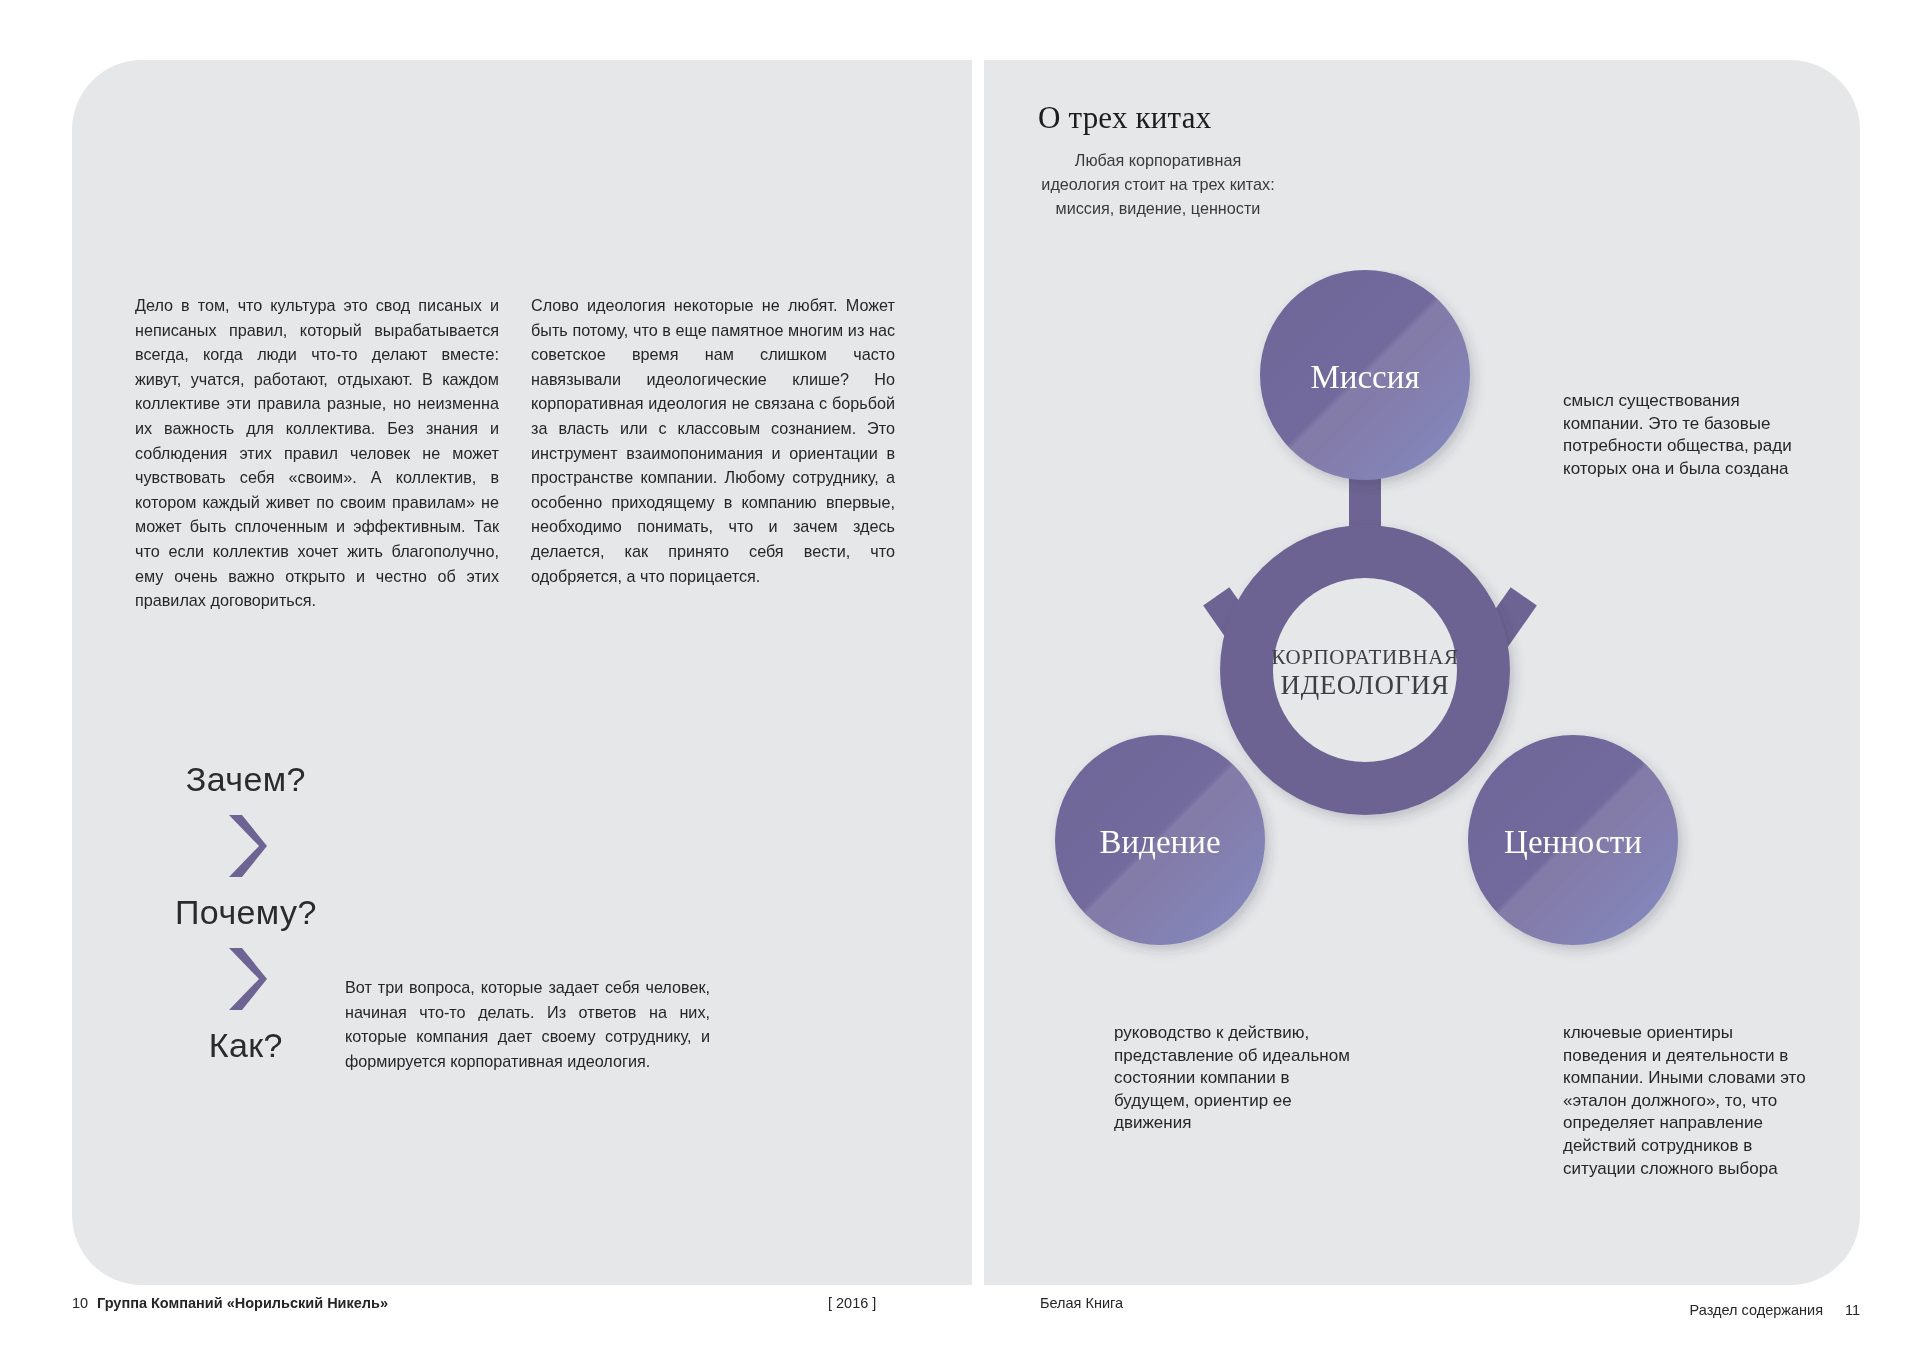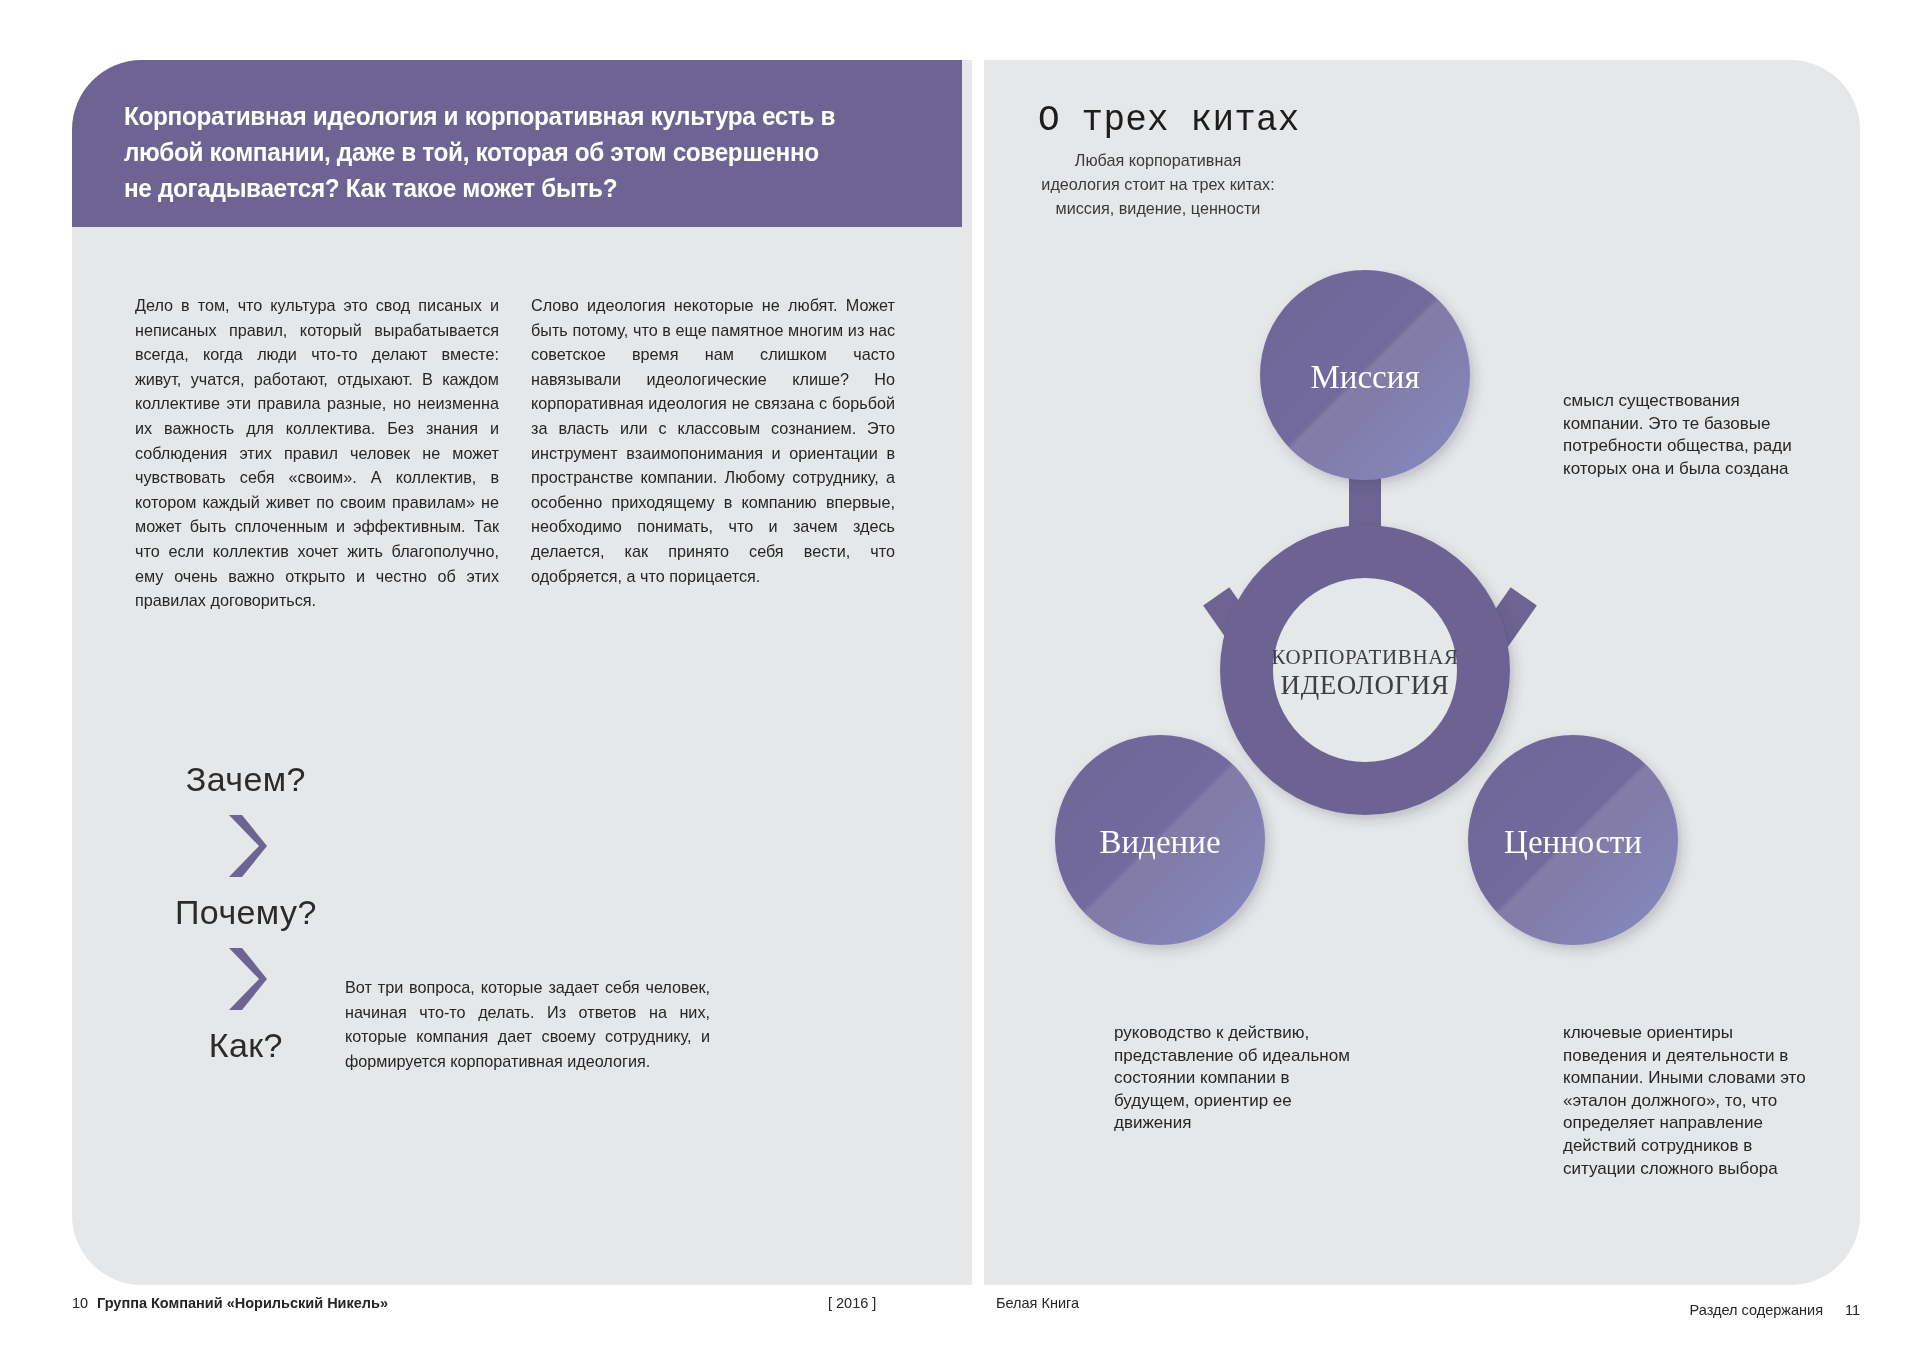--- a/index.html
+++ b/index.html
@@ -76,22 +76,22 @@
 
   
   .lower-note{
     position:absolute; left:345px; top:975px; width:365px;
     font-size:16.2px; line-height:24.6px; color:#262626; text-align:justify;
   }
 
   
   .rh-title{
     position:absolute; left:1038px; top:100px;
-    font-family:Liberation Mono, monospace;
-    font-size:36px; color:#1d1d1d; letter-spacing:0.2px;
+    font-family:Liberation Serif, serif;
+    font-size:31px; color:#1d1d1d; letter-spacing:0.2px;
   }
   .rh-sub{
     position:absolute; left:1038px; top:148px; width:240px;
     font-size:16.2px; line-height:24.2px; color:#3a3a3a;text-align:center;
   }
 
   
   .diagram{ position:absolute; left:1020px; top:270px; width:740px; height:700px; }
   .diagram svg{ display:block; }
 
@@ -104,35 +104,32 @@
   .cap-values { left:1563px; top:1022px; width:250px; }
 
   
   .footer{
     position:absolute; left:0; top:1295px; width:1920px; height:40px;
     font-size:14.5px; color:#262626;
   }
   .f-left  { position:absolute; left:72px;  top:0;font-weight:bold; }
   .f-page  { position:absolute; left:72px;  top:0; }
   .f-center{ position:absolute; left:828px; top:0; }
-  .f-white { position:absolute; left:996px;top:0; }
+  .f-white { position:absolute; left:1040px;top:0; }
   .f-right { position:absolute; right:60px; top:7px; }
 </style>
 </head>
 <body>
 
 <div class="spread">
 
   <div class="page-left"></div>
   <div class="page-right"></div>
   <div class="gutter"></div>
 
-  <div class="banner">
-    <div class="banner-text">Корпоративная идеология и корпоративная культура есть в любой компании, даже в той, которая об этом совершенно не догадывается? Как такое может быть?</div>
-  </div>
 
   <div class="cols">
     <div class="col">Дело в том, что культура это свод писаных и неписаных правил, который вырабатывается всегда, когда люди что-то делают вместе: живут, учатся, работают, отдыхают. В каждом коллективе эти правила разные, но неизменна их важность для коллектива. Без знания и соблюдения этих правил человек не может чувствовать себя «своим». А коллектив, в котором каждый живет по своим правилам» не может быть сплоченным и эффективным. Так что если коллектив хочет жить благополучно, ему очень важно открыто и честно об этих правилах договориться.</div>
     <div class="col">Слово идеология некоторые не любят. Может быть потому, что в еще памятное многим из нас советское время нам слишком часто навязывали идеологические клише? Но корпоративная идеология не связана с борьбой за власть или с классовым сознанием. Это инструмент взаимопонимания и ориентации в пространстве компании. Любому сотруднику, а особенно приходящему в компанию впервые, необходимо понимать, что и зачем здесь делается, как принято себя вести, что одобряется, а что порицается.</div>
   </div>
 
   <div class="qrow">
     <span class="qword">Зачем?</span>
     <svg class="chev" viewBox="0 0 42 62">
       <polygon points="4,0 34,31 4,62 17,62 42,31 17,0" fill="#6d6493"></polygon>

